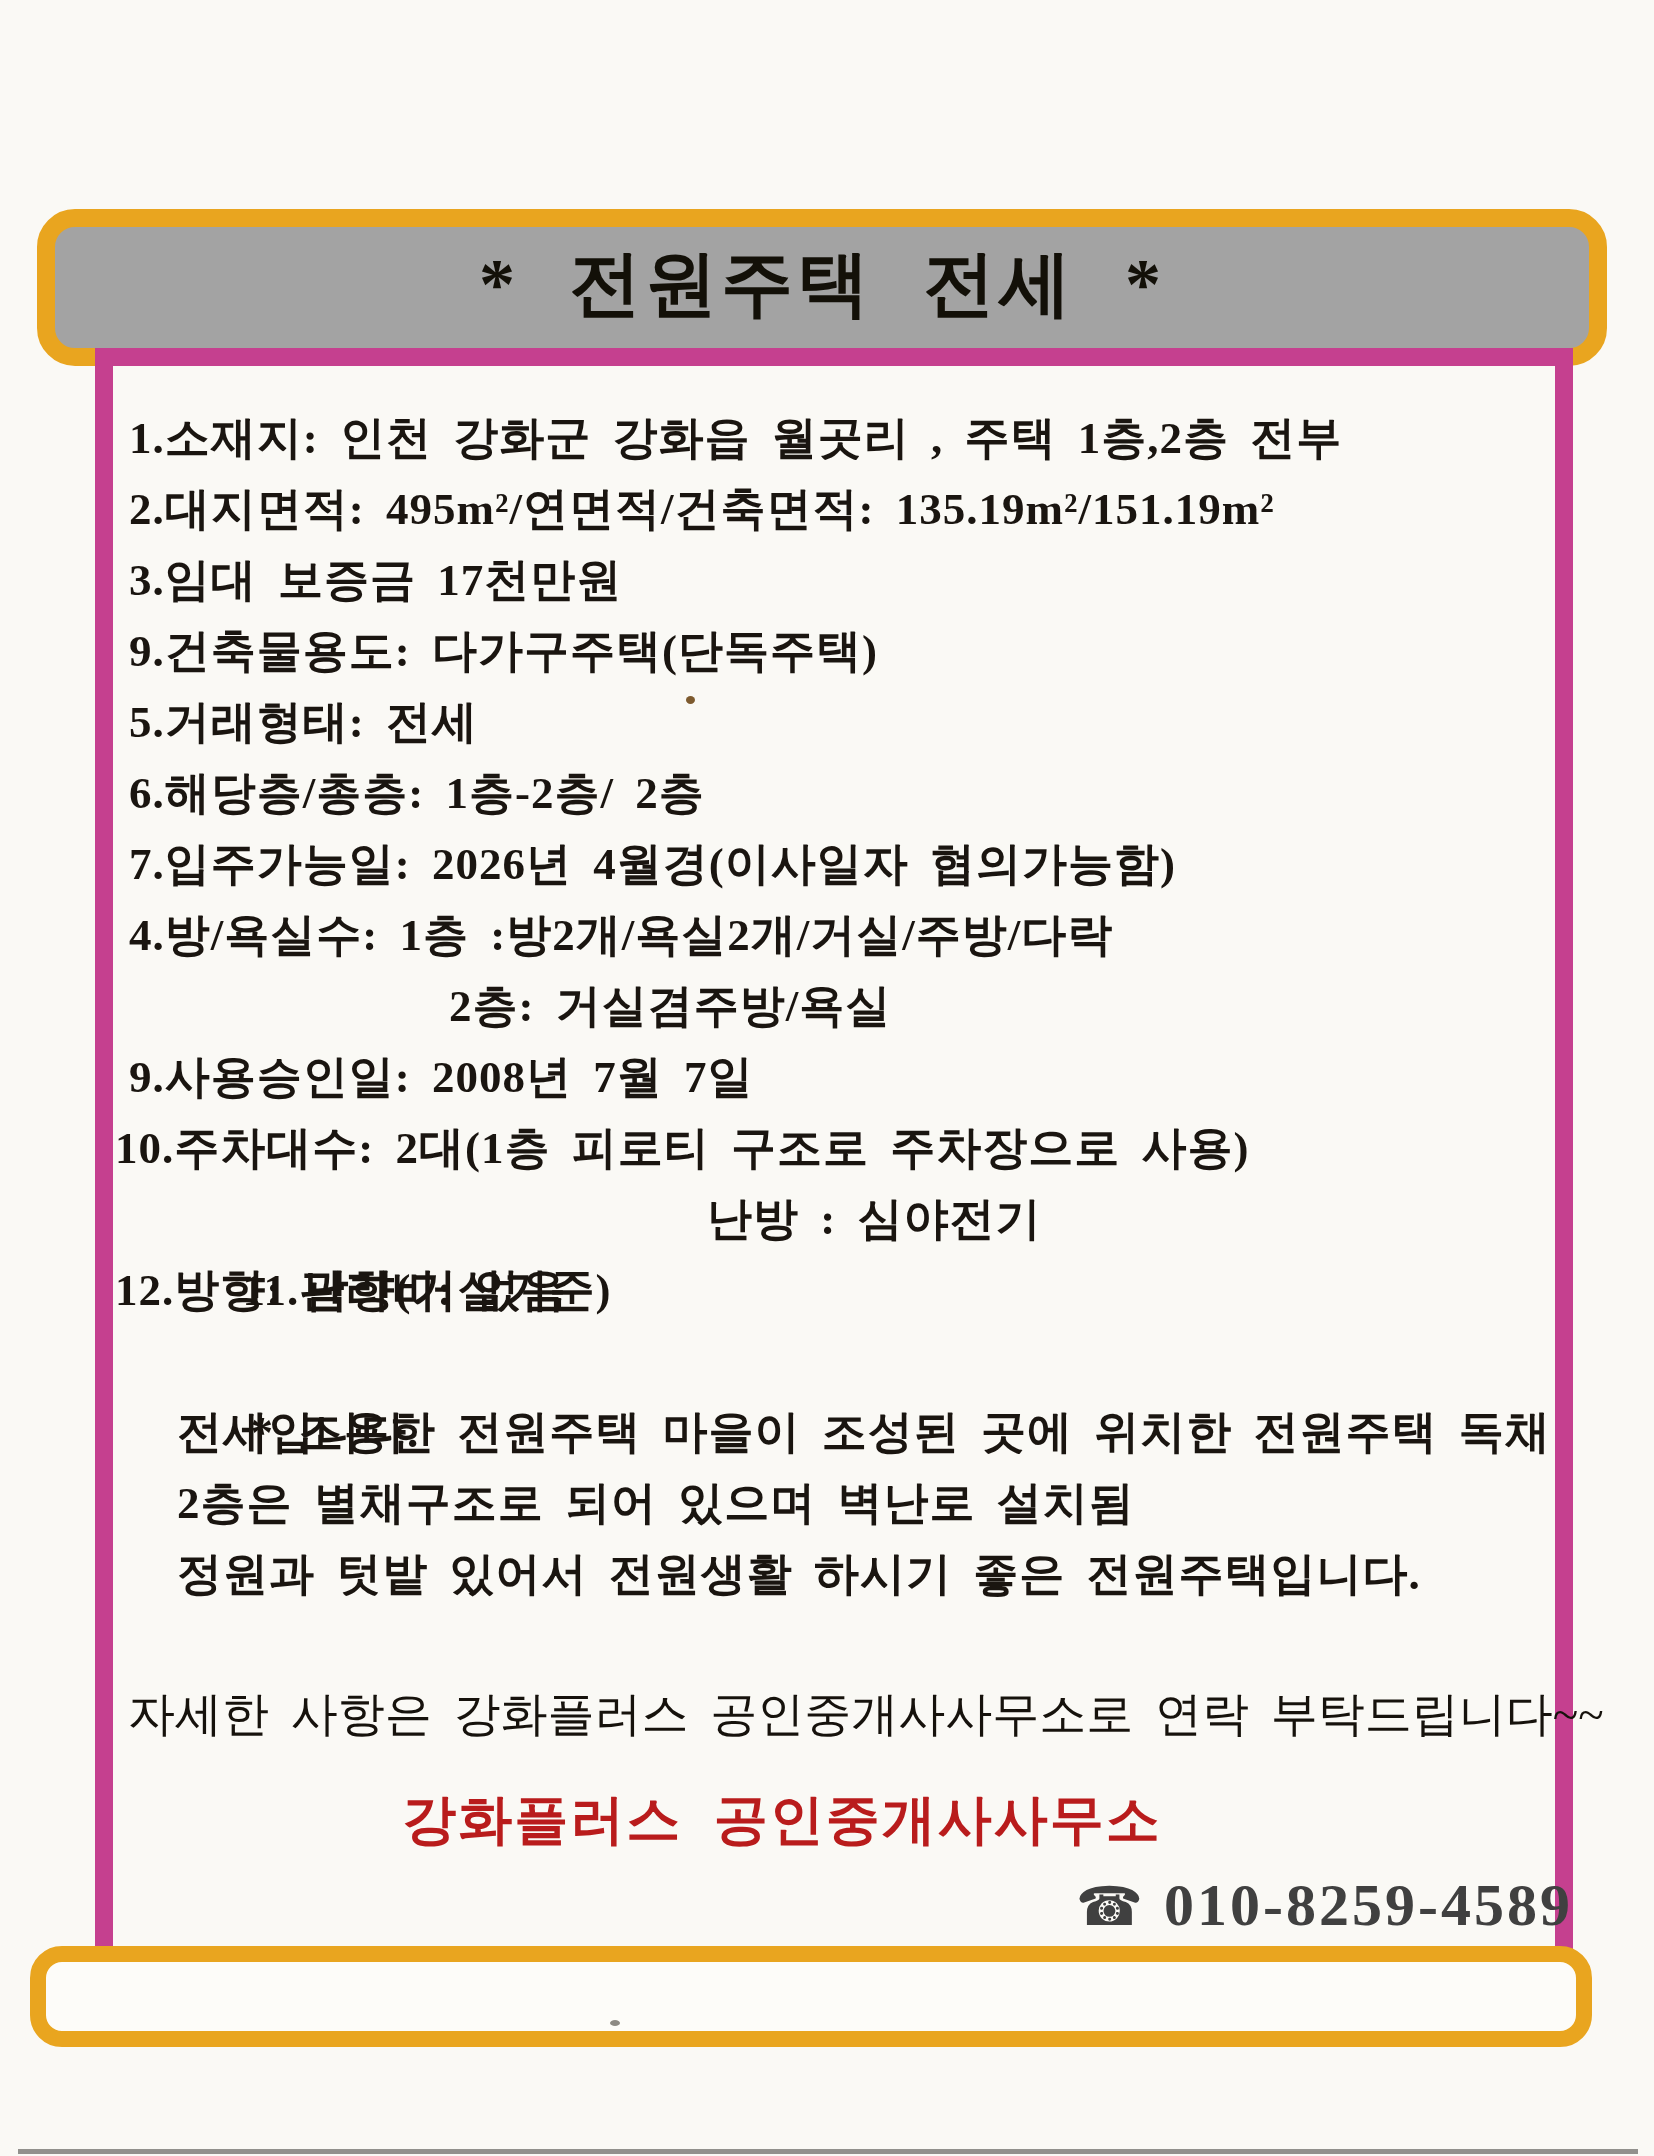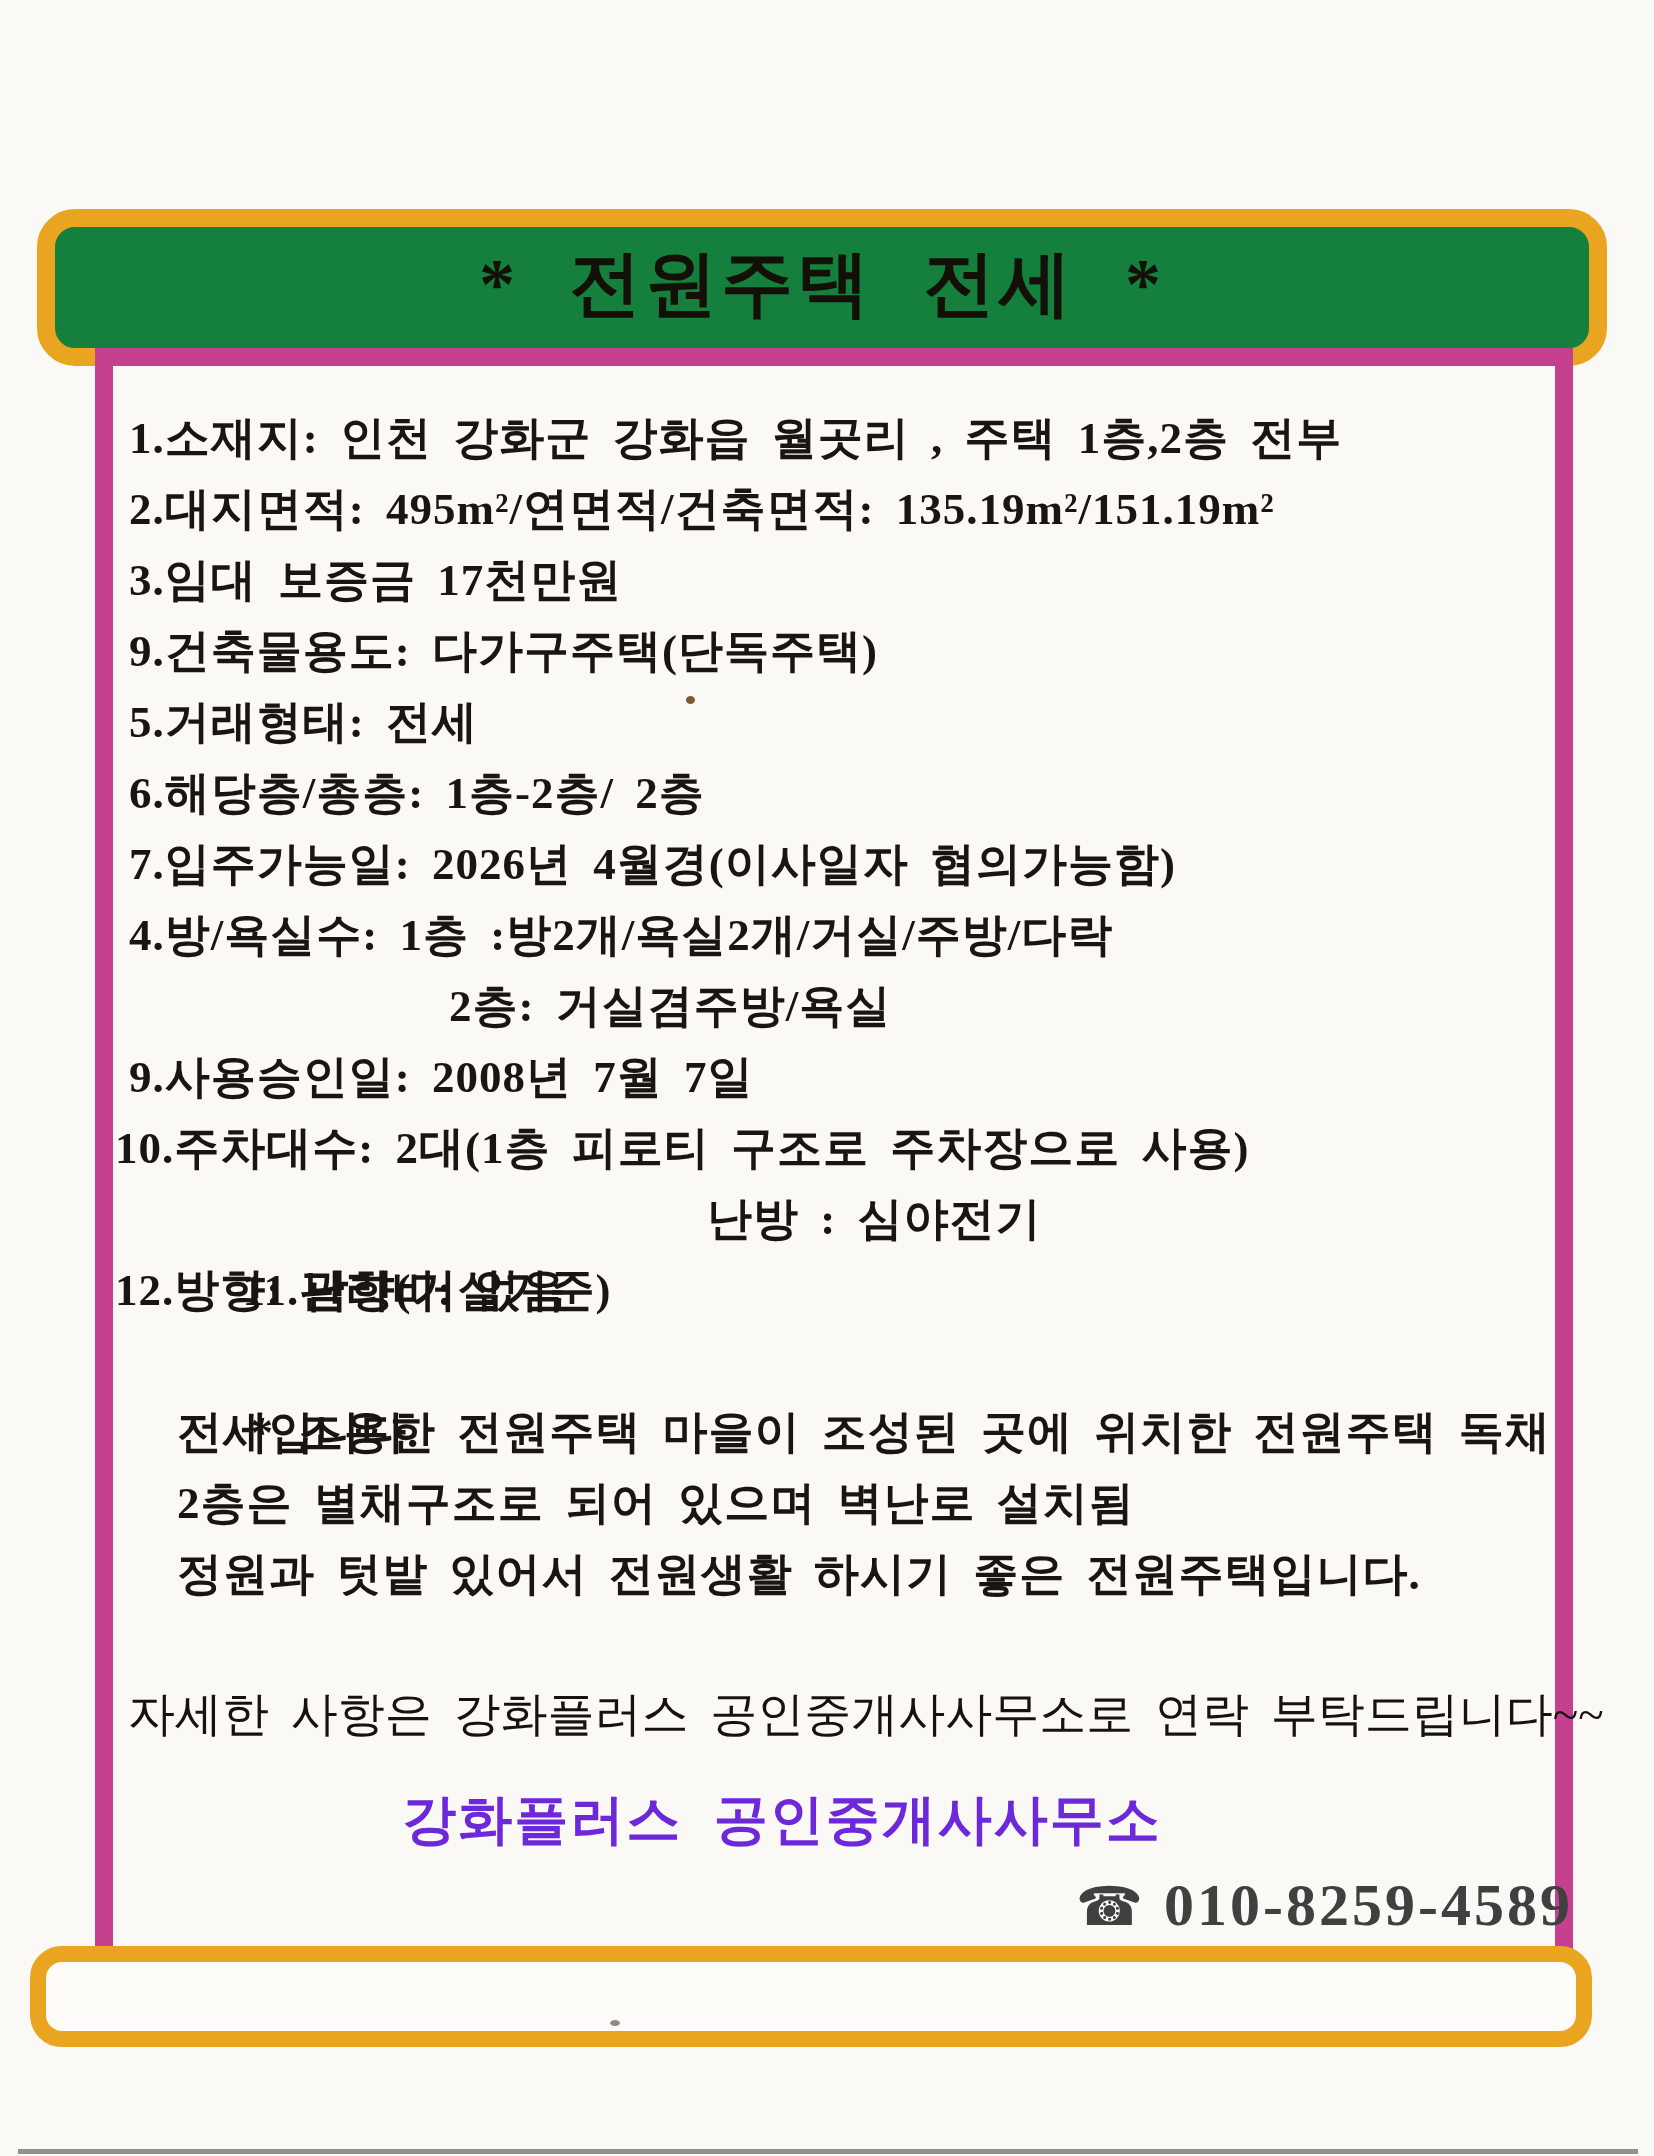--- a/index.html
+++ b/index.html
@@ -18,21 +18,21 @@
   }
 
   
   .title-box {
     position: absolute;
     left: 37px; top: 209px;
     width: 1570px; height: 157px;
     box-sizing: border-box;
     border: 18px solid #e9a51f;
     border-radius: 38px;
-    background: #15803d;
+    background: #a3a3a3;
     z-index: 1;
     display: flex;
     align-items: center;
     justify-content: center;
   }
   .title-text {
     font-size: 72px;
     font-weight: bold;
     letter-spacing: 4px;
     word-spacing: 28px;
@@ -103,21 +103,21 @@
   .agency-line {
     position: absolute;
     left: 95px; top: 1784px;
     width: 1374px;
     z-index: 4;
     text-align: center;
     font-size: 54px;
     font-weight: bold;
     letter-spacing: 2px;
     word-spacing: 16px;
-    color: #6d28d9;
+    color: #b91c1c;
     white-space: pre;
   }
   .phone-line {
     position: absolute;
     left: 95px; top: 1802px;
     width: 1478px;
     z-index: 4;
     text-align: right;
     font-size: 60px;
     font-weight: bold;

